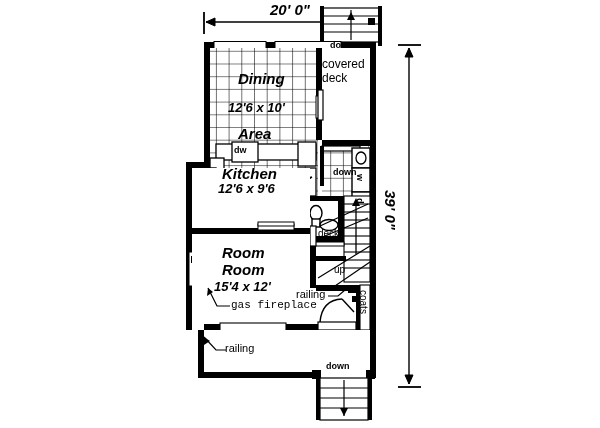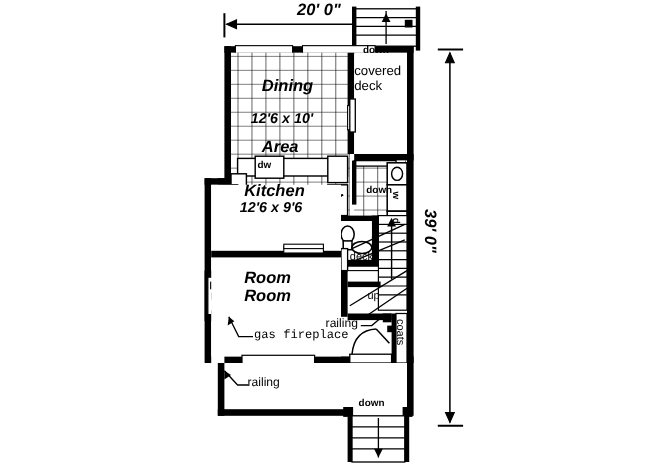--- a/index.html
+++ b/index.html
@@ -332,20 +332,21 @@
 
   <div class="lbl room ctr" style="left:238px; top:71px; width:70px;">Dining</div>
   <div class="lbl room ctr" style="left:238px; top:86px; width:70px;margin-top:40px;">Area</div>
   <div class="lbl roomdim ctr" style="left:228px; top:101px; width:90px;">12'6 x 10'</div>
 
   <div class="lbl room ctr" style="left:222px; top:166px; width:84px;">Kitchen</div>
   <div class="lbl roomdim ctr" style="left:218px; top:182px; width:92px;">12'6 x 9'6</div>
 
   <div class="lbl room ctr" style="left:222px; top:245px; width:70px;">Room</div>
   <div class="lbl room ctr" style="left:222px; top:262px; width:70px;">Room</div>
+  <div class="lbl roomdim ctr" style="left:214px; top:280px; width:88px;">15'4 x 12'</div>
 
 
   <div class="lbl deck ctr" style="left:322px; top:58px; width:50px;">covered</div>
   <div class="lbl deck ctr" style="left:322px; top:72px; width:50px;">deck</div>
 
   <div class="lbl tiny ctr" style="left:330px; top:41px; width:36px;">down</div>
 
   <div class="lbl tiny ctr" style="left:333px; top:168px; width:26px;">down</div>
 
   <div class="lbl tiny ctr" style="left:326px; top:362px; width:36px;">down</div>

